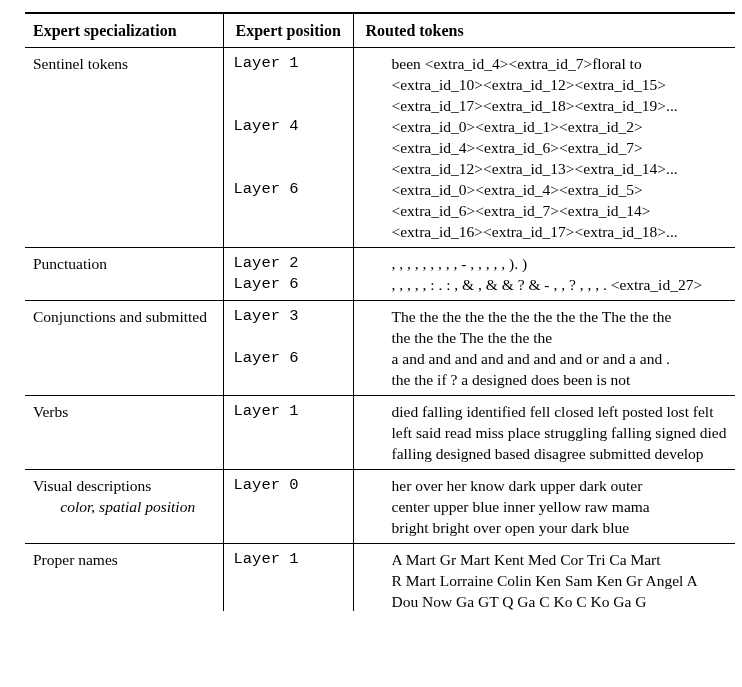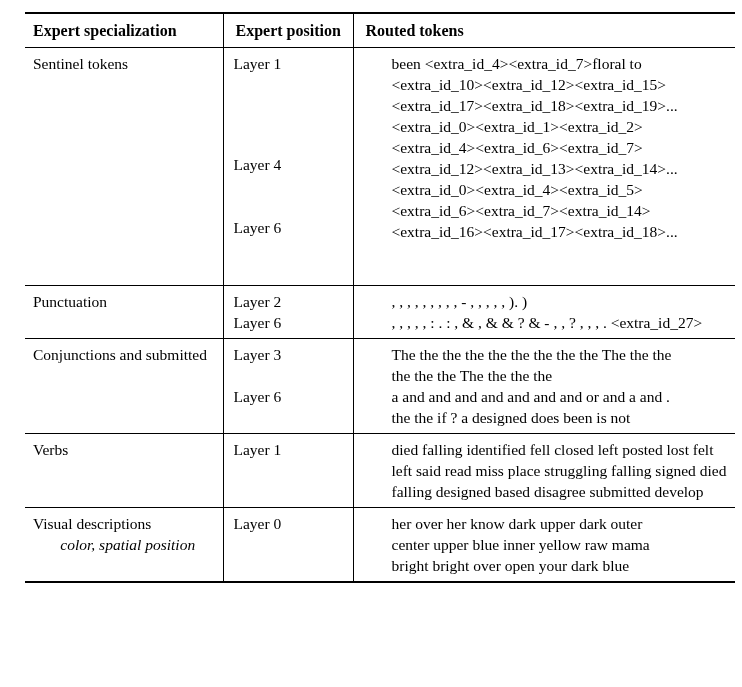--- a/index.html
+++ b/index.html
@@ -48,21 +48,21 @@
     vertical-align: top;
     padding: 5px 0 5px 8px;
     border-bottom: 1.6px solid #000;
   }
   tbody tr:last-child td { border-bottom: 2.5px solid #000; }
   .col2, .col3 { border-left: 1.2px solid #000; }
   tbody td.col2, tbody td.col3 { padding-left: 10px; }
 
   .spec-name { font-weight: normal; height: 21px; }
   .spec-sub  { font-style: italic; height: 21px; text-align: center; }
-  .layer-entry { overflow: hidden; }
+  .layer-entry { overflow: hidden; font-family: Liberation Mono, monospace; }
   .layer-label { height: 21px; }
   .token-line { height: 21px; white-space: nowrap; margin-left: 28px; }
 
   .watermark {
     position: absolute;
     left: 612px;
     top: 639px;
     display: flex;
     align-items: center;
     gap: 3px;
@@ -95,21 +95,21 @@
       </thead>
       <tbody>
           <tr class="group-row">
             <td class="col1">
               <div class="spec-name">Sentinel tokens</div>
             </td>
             <td class="col2">
               <div class="layer-entry" style="height: 63px;">
                 <div class="layer-label">Layer 1</div>
               </div>
-              <div class="layer-entry" style="height: 63px; margin-top: 38px;">
+              <div class="layer-entry" style="height: 63px;">
                 <div class="layer-label">Layer 4</div>
               </div>
               <div class="layer-entry" style="height: 63px;">
                 <div class="layer-label">Layer 6</div>
               </div>
             </td>
             <td class="col3">
               <div class="token-line">been &lt;extra_id_4&gt;&lt;extra_id_7&gt;floral to</div>
               <div class="token-line">&lt;extra_id_10&gt;&lt;extra_id_12&gt;&lt;extra_id_15&gt;</div>
               <div class="token-line">&lt;extra_id_17&gt;&lt;extra_id_18&gt;&lt;extra_id_19&gt;...</div>
@@ -179,20 +179,35 @@
             </td>
             <td class="col2">
               <div class="layer-entry" style="height: 63px;">
                 <div class="layer-label">Layer 0</div>
               </div>
             </td>
             <td class="col3">
               <div class="token-line">her over her know dark upper dark outer</div>
               <div class="token-line">center upper blue inner yellow raw mama</div>
               <div class="token-line">bright bright over open your dark blue</div>
+            </td>
+          </tr>
+          <tr class="group-row">
+            <td class="col1">
+              <div class="spec-name">Proper names</div>
+            </td>
+            <td class="col2">
+              <div class="layer-entry" style="height: 63px;">
+                <div class="layer-label">Layer 1</div>
+              </div>
+            </td>
+            <td class="col3">
+              <div class="token-line">A Mart Gr Mart Kent Med Cor Tri Ca Mart</div>
+              <div class="token-line">R Mart Lorraine Colin Ken Sam Ken Gr Angel A</div>
+              <div class="token-line">Dou Now Ga GT Q Ga C Ko C Ko Ga G</div>
             </td>
           </tr>
         </tbody>
     </table>
   </div>
 
   <div class="watermark">
     <span>
       <svg width="30" height="27" viewBox="0 0 30 27">
         <g fill="none" stroke="#b5b5b5" stroke-width="1.8" stroke-linecap="round" stroke-linejoin="round">

